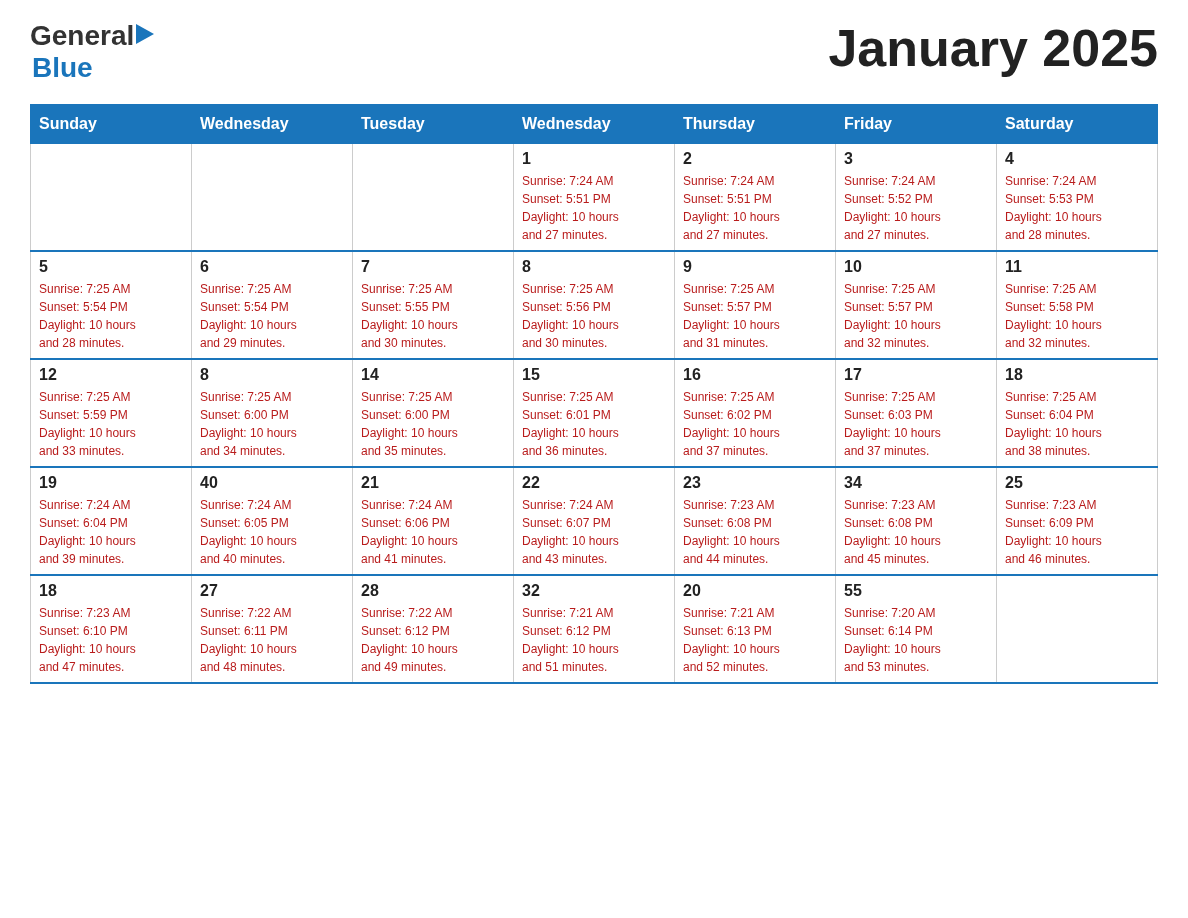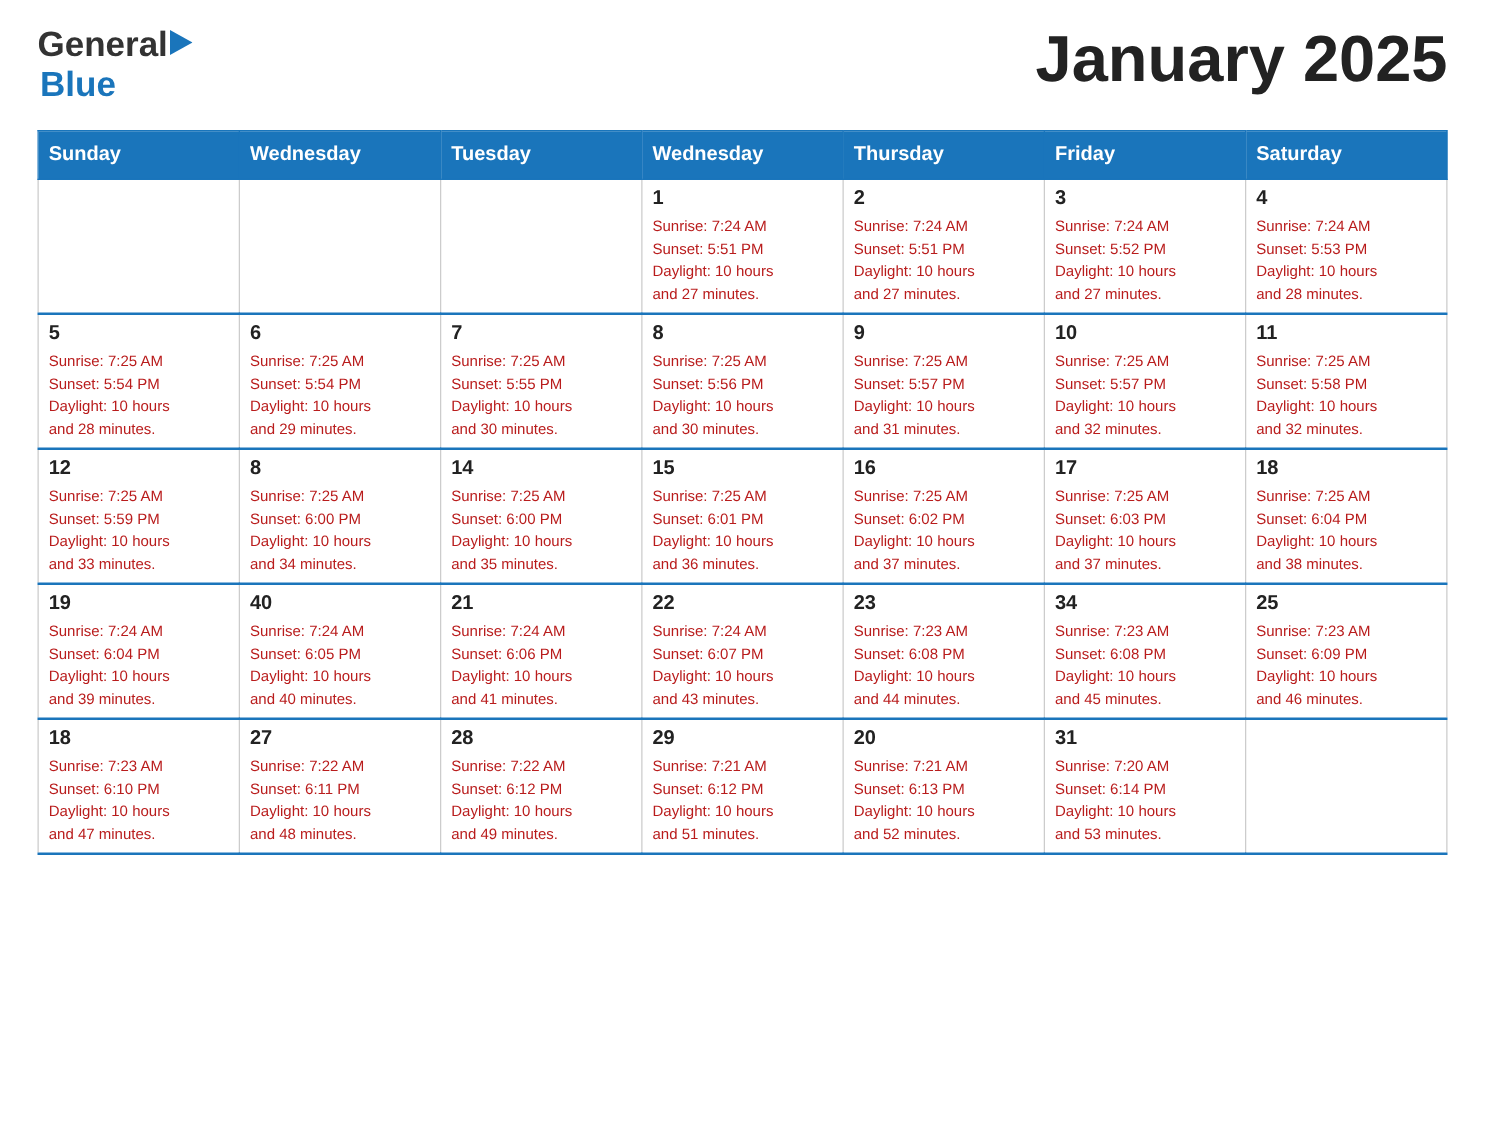--- a/index.html
+++ b/index.html
@@ -317,35 +317,35 @@
 and 48 minutes.</div>
         </td>
         <td>
           <div class="day-number">28</div>
           <div class="day-info" style="white-space: pre-line;">Sunrise: 7:22 AM
 Sunset: 6:12 PM
 Daylight: 10 hours
 and 49 minutes.</div>
         </td>
         <td>
-          <div class="day-number">29</div>
+          <div class="day-number">32</div>
           <div class="day-info" style="white-space: pre-line;">Sunrise: 7:21 AM
 Sunset: 6:12 PM
 Daylight: 10 hours
 and 51 minutes.</div>
         </td>
         <td>
           <div class="day-number">20</div>
           <div class="day-info" style="white-space: pre-line;">Sunrise: 7:21 AM
 Sunset: 6:13 PM
 Daylight: 10 hours
 and 52 minutes.</div>
         </td>
         <td>
-          <div class="day-number">31</div>
+          <div class="day-number">55</div>
           <div class="day-info" style="white-space: pre-line;">Sunrise: 7:20 AM
 Sunset: 6:14 PM
 Daylight: 10 hours
 and 53 minutes.</div>
         </td>
         <td class="empty-cell"></td>
       </tr>
     </tbody>
 </table>
 

